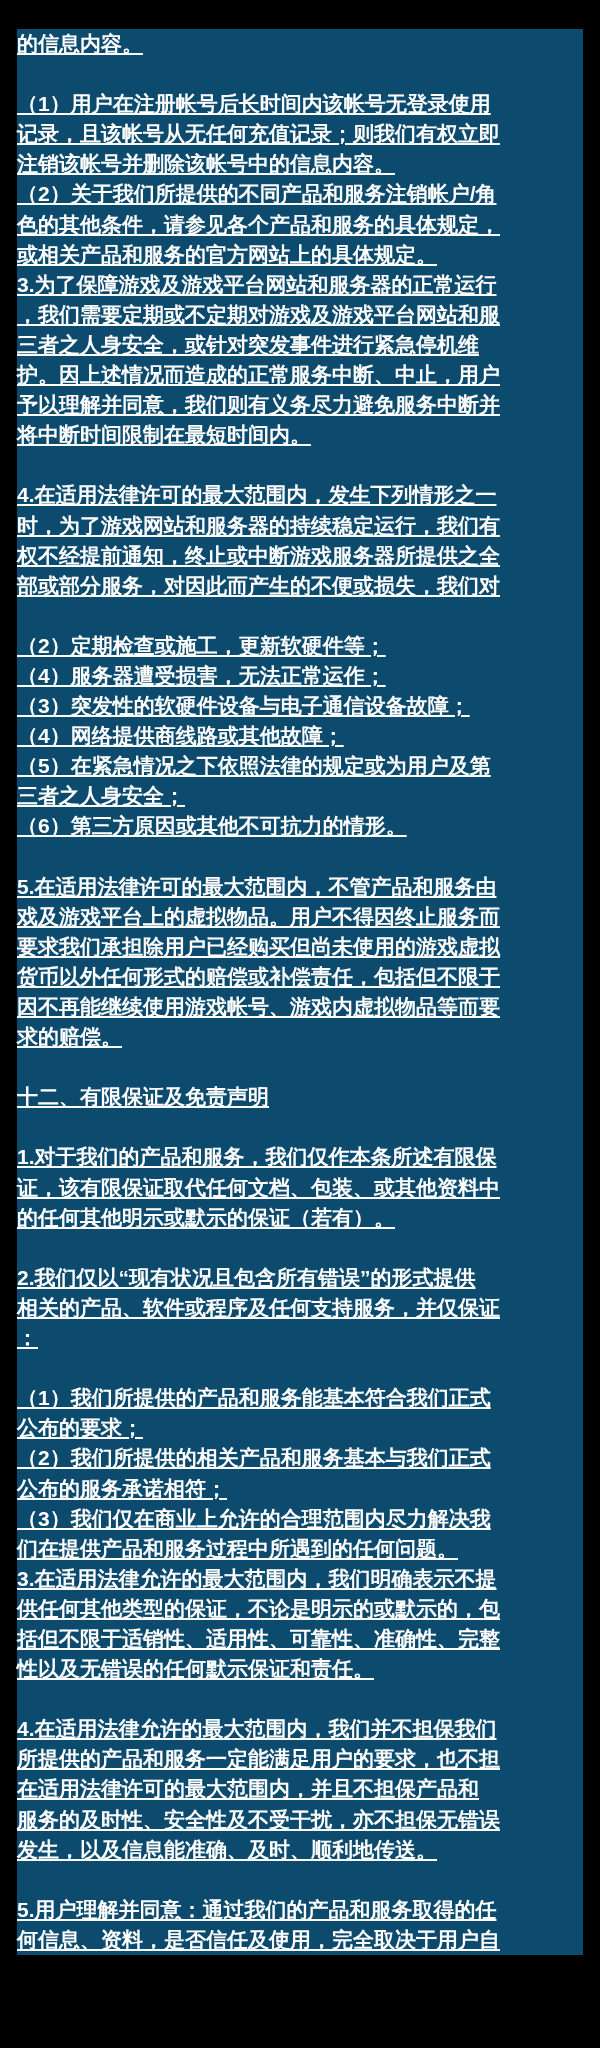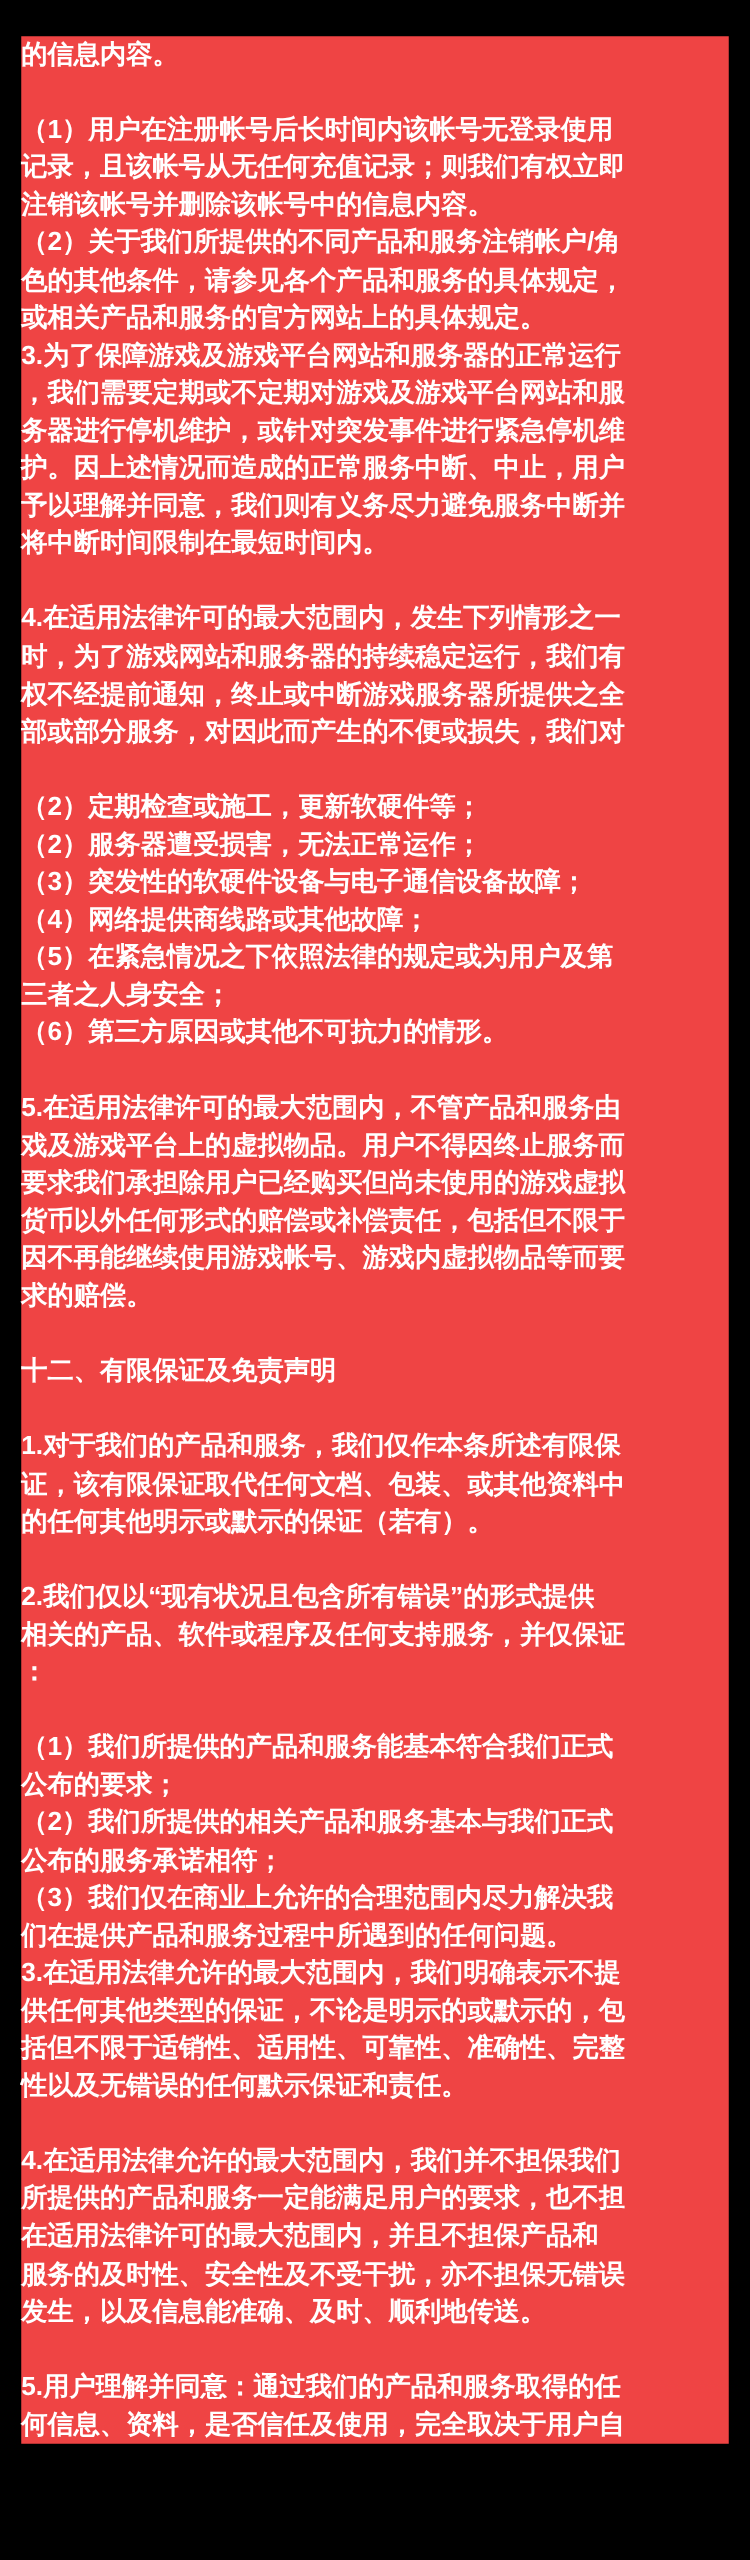--- a/index.html
+++ b/index.html
@@ -27,43 +27,43 @@
   }
   .line {
     height: 30.1px;
     white-space: pre;
     overflow: visible;
   }
 </style>
 </head>
 <body>
 
-<div class="doc" style="background: #ef4444; color: rgb(255, 255, 255);">
+<div class="doc" style="background: #0c4a6e; color: rgb(255, 255, 255); text-decoration: underline;">
     <div class="line">的信息内容。</div>
     <div class="line"></div>
     <div class="line">（1）用户在注册帐号后长时间内该帐号无登录使用</div>
     <div class="line">记录，且该帐号从无任何充值记录；则我们有权立即</div>
     <div class="line">注销该帐号并删除该帐号中的信息内容。</div>
     <div class="line">（2）关于我们所提供的不同产品和服务注销帐户/角</div>
     <div class="line">色的其他条件，请参见各个产品和服务的具体规定，</div>
     <div class="line">或相关产品和服务的官方网站上的具体规定。</div>
     <div class="line">3.为了保障游戏及游戏平台网站和服务器的正常运行</div>
     <div class="line">，我们需要定期或不定期对游戏及游戏平台网站和服</div>
-    <div class="line">务器进行停机维护，或针对突发事件进行紧急停机维</div>
+    <div class="line">三者之人身安全，或针对突发事件进行紧急停机维</div>
     <div class="line">护。因上述情况而造成的正常服务中断、中止，用户</div>
     <div class="line">予以理解并同意，我们则有义务尽力避免服务中断并</div>
     <div class="line">将中断时间限制在最短时间内。</div>
     <div class="line"></div>
     <div class="line">4.在适用法律许可的最大范围内，发生下列情形之一</div>
     <div class="line">时，为了游戏网站和服务器的持续稳定运行，我们有</div>
     <div class="line">权不经提前通知，终止或中断游戏服务器所提供之全</div>
     <div class="line">部或部分服务，对因此而产生的不便或损失，我们对</div>
     <div class="line"></div>
     <div class="line">（2）定期检查或施工，更新软硬件等；</div>
-    <div class="line">（2）服务器遭受损害，无法正常运作；</div>
+    <div class="line">（4）服务器遭受损害，无法正常运作；</div>
     <div class="line">（3）突发性的软硬件设备与电子通信设备故障；</div>
     <div class="line">（4）网络提供商线路或其他故障；</div>
     <div class="line">（5）在紧急情况之下依照法律的规定或为用户及第</div>
     <div class="line">三者之人身安全；</div>
     <div class="line">（6）第三方原因或其他不可抗力的情形。</div>
     <div class="line"></div>
     <div class="line">5.在适用法律许可的最大范围内，不管产品和服务由</div>
     <div class="line">戏及游戏平台上的虚拟物品。用户不得因终止服务而</div>
     <div class="line">要求我们承担除用户已经购买但尚未使用的游戏虚拟</div>
     <div class="line">货币以外任何形式的赔偿或补偿责任，包括但不限于</div>

